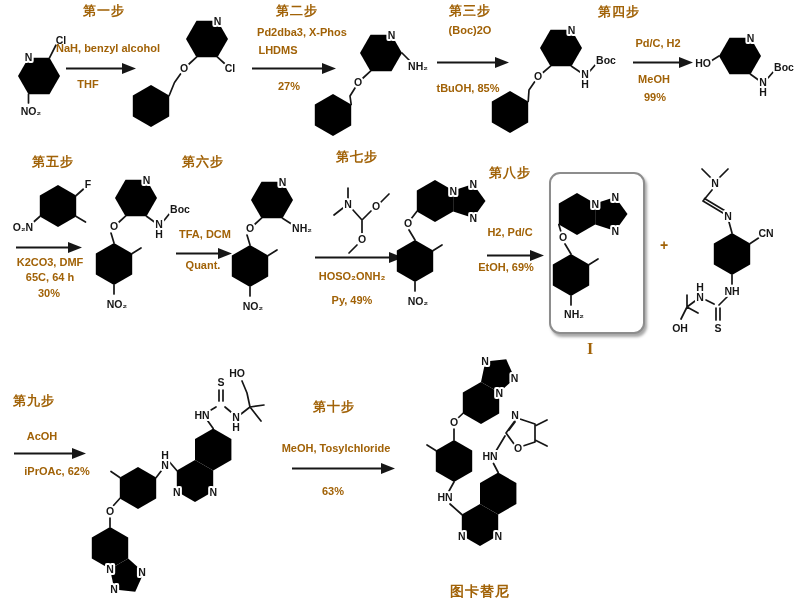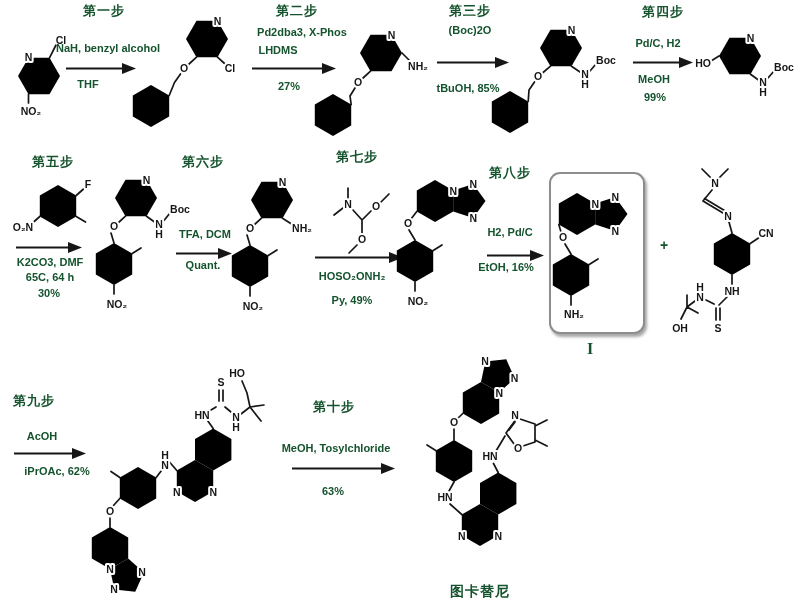--- a/index.html
+++ b/index.html
@@ -1,19 +1,19 @@
 <!DOCTYPE html>
 <html><head>
 <meta charset="utf-8">
 <style>
   html,body{margin:0;padding:0;}
   body{width:800px;height:599px;position:relative;background:#ffffff;overflow:hidden;
        font-family:"Liberation Sans","DejaVu Sans",sans-serif;color:#161616;}
   .txt{position:absolute;text-align:center;font-weight:bold;font-size:11px;
-       color:#14532d;white-space:nowrap;line-height:1.1;}
+       color:#a16207;white-space:nowrap;line-height:1.1;}
   .cn{font-size:13px;letter-spacing:1px;}
   .big{font-size:14px;}
   .serif{font-family:"Liberation Serif","DejaVu Serif",serif;font-size:16px;}
   svg.mol{position:absolute;overflow:visible;}
   svg.mol path, svg.mol line{stroke:#161616;stroke-width:1.7;fill:none;
        stroke-linecap:round;stroke-linejoin:round;}
   svg.mol text{font-family:"Liberation Sans","DejaVu Sans",sans-serif;
        font-size:10.5px;font-weight:bold;fill:#161616;text-anchor:middle;
        stroke:#ffffff;stroke-width:4px;paint-order:stroke;stroke-linejoin:round;}
   svg.arrow{position:absolute;}
@@ -94,21 +94,21 @@
   <use href="#hex" transform="translate(79,36) rotate(30)"></use>
   <use href="#hex" transform="translate(28,100)"></use>
   <path d="M89.5,54.2 L98,60 M108,59 L114,52 M68.5,54.2 L60.5,61 M52.5,70 L47,78 M47,78 L46.2,89.5"></path>
   <text x="89.5" y="21.5">N</text>
   <text x="103" y="66">N</text>
   <text x="103" y="76">H</text>
   <text x="124" y="52">Boc</text>
   <text x="56" y="68">O</text>
 </svg>
 
-<div class="txt cn" style="left:631px;top:5px;width:64px">第四步</div>
+<div class="txt cn" style="left:587px;top:5px;width:64px">第四步</div>
 <div class="txt" style="left:622px;top:37px;width:72px">Pd/C, H2</div>
 <svg class="arrow" style="left:633px;top:56px" width="60" height="13" viewBox="0 0 60 13">
     <line x1="0" y1="6.5" x2="47" y2="6.5"></line>
     <polygon points="46,1 60,6.5 46,12"></polygon>
   </svg>
 <div class="txt" style="left:626px;top:73px;width:56px">MeOH</div>
 <div class="txt" style="left:628px;top:91px;width:54px">99%</div>
 
 <svg class="mol" style="left:688px;top:16px" width="112" height="96" viewBox="0 0 112 96">
   <use href="#hex" transform="translate(52,40) rotate(30)"></use>
@@ -190,21 +190,21 @@
   <text x="13" y="84">O</text>
   <text x="23" y="162">NO₂</text>
 </svg>
 
 <div class="txt cn" style="left:478px;top:166px;width:64px">第八步</div>
 <div class="txt" style="left:474px;top:226px;width:72px">H2, Pd/C</div>
 <svg class="arrow" style="left:487px;top:249px" width="57" height="13" viewBox="0 0 57 13">
     <line x1="0" y1="6.5" x2="44" y2="6.5"></line>
     <polygon points="43,1 57,6.5 43,12"></polygon>
   </svg>
-<div class="txt" style="left:468px;top:261px;width:76px">EtOH, 16%</div>
+<div class="txt" style="left:468px;top:261px;width:76px">EtOH, 69%</div>
 
 <div class="boxI">
   <svg class="mol" style="left:0;top:0" width="92" height="156" viewBox="0 0 92 156">
     <use href="#hex" transform="translate(26,40)"></use>
     <use href="#pent" transform="translate(44.2,29.5)"></use>
     <use href="#hex" transform="translate(20,101)"></use>
     <path d="M7.8,50.5 L10,58 M14,70 L20,80 M38.2,90.5 L47,85 M20,122 L20,131"></path>
     <text x="44.2" y="33.5">N</text>
     <text x="64.2" y="26.5">N</text>
     <text x="64.2" y="60.5">N</text>

